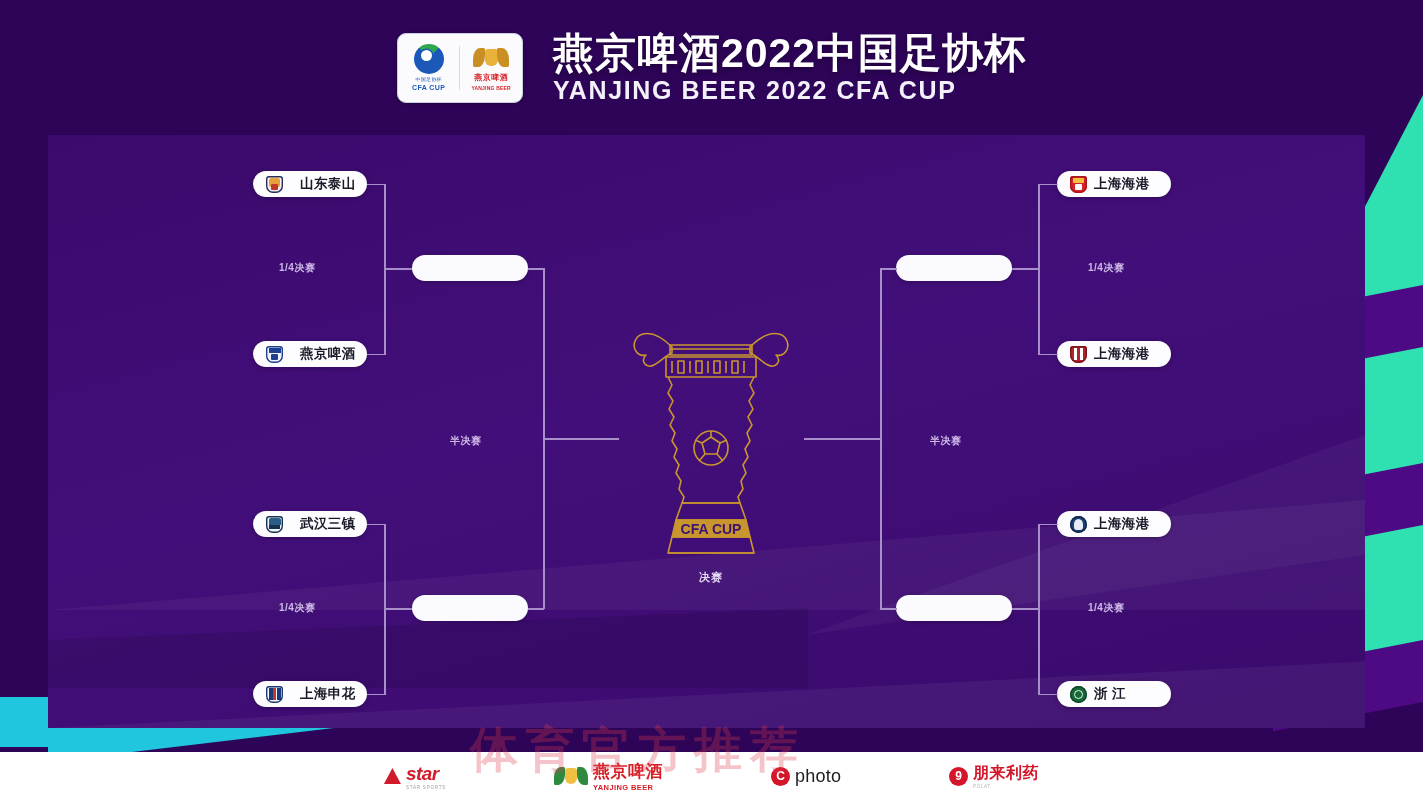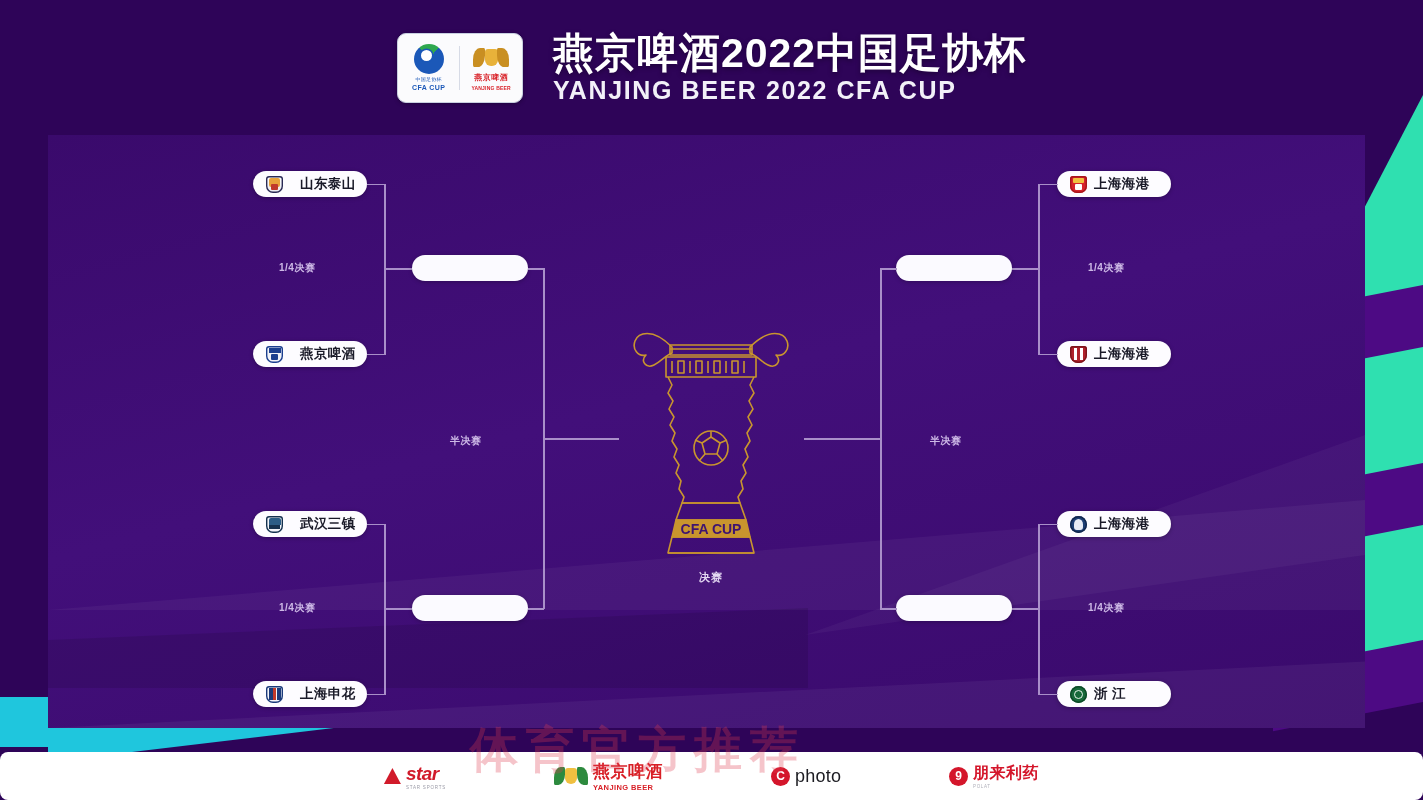--- a/index.html
+++ b/index.html
@@ -111,21 +111,21 @@
   .final-lbl { position:absolute; left:0; top:255px; width:158px; text-align:center;
                font-size:11px; font-weight:bold; color:#e4d9f2; letter-spacing:1px; }
 
   
   .watermark { position:absolute; left:470px; top:718px; z-index:6;
                font-size:48px; font-weight:bold; letter-spacing:8px;
                color:rgba(222,60,80,0.30); white-space:nowrap; pointer-events:none; }
 
   
   .footer { position:absolute; left:0; bottom:0; width:100%; height:48px; background:#ffffff;
-            z-index:5; display:flex; align-items:center; justify-content:center; gap:108px;border-radius:8px; }
+            z-index:5; display:flex; align-items:center; justify-content:center; gap:108px; }
   .sp { display:flex; align-items:center; gap:5px; }
   .sp-star-ico { width:17px; height:16px; background:#d11a2a;
         clip-path:polygon(50% 0%, 0% 100%, 100% 100%); }
   .sp-star-tx { font-size:19px; font-weight:bold; font-style:italic; color:#d11a2a; letter-spacing:-.5px; }
   .sp-star-sub { font-size:4.5px; color:#9a9aa6; letter-spacing:.8px; }
   .sp-yj-ico { width:34px; height:24px; position:relative; display:flex; align-items:center; justify-content:center; }
   .sp-yj-sh { width:12px; height:16px; background:#f0c040; border-radius:3px 3px 6px 6px; }
   .sp-yj-lf { position:absolute; top:3px; width:11px; height:18px; background:#2d8a3e;
               border-radius:60% 10% 60% 10%; }
   .sp-yj-l { left:0; } .sp-yj-r { right:0; transform:scaleX(-1); }

